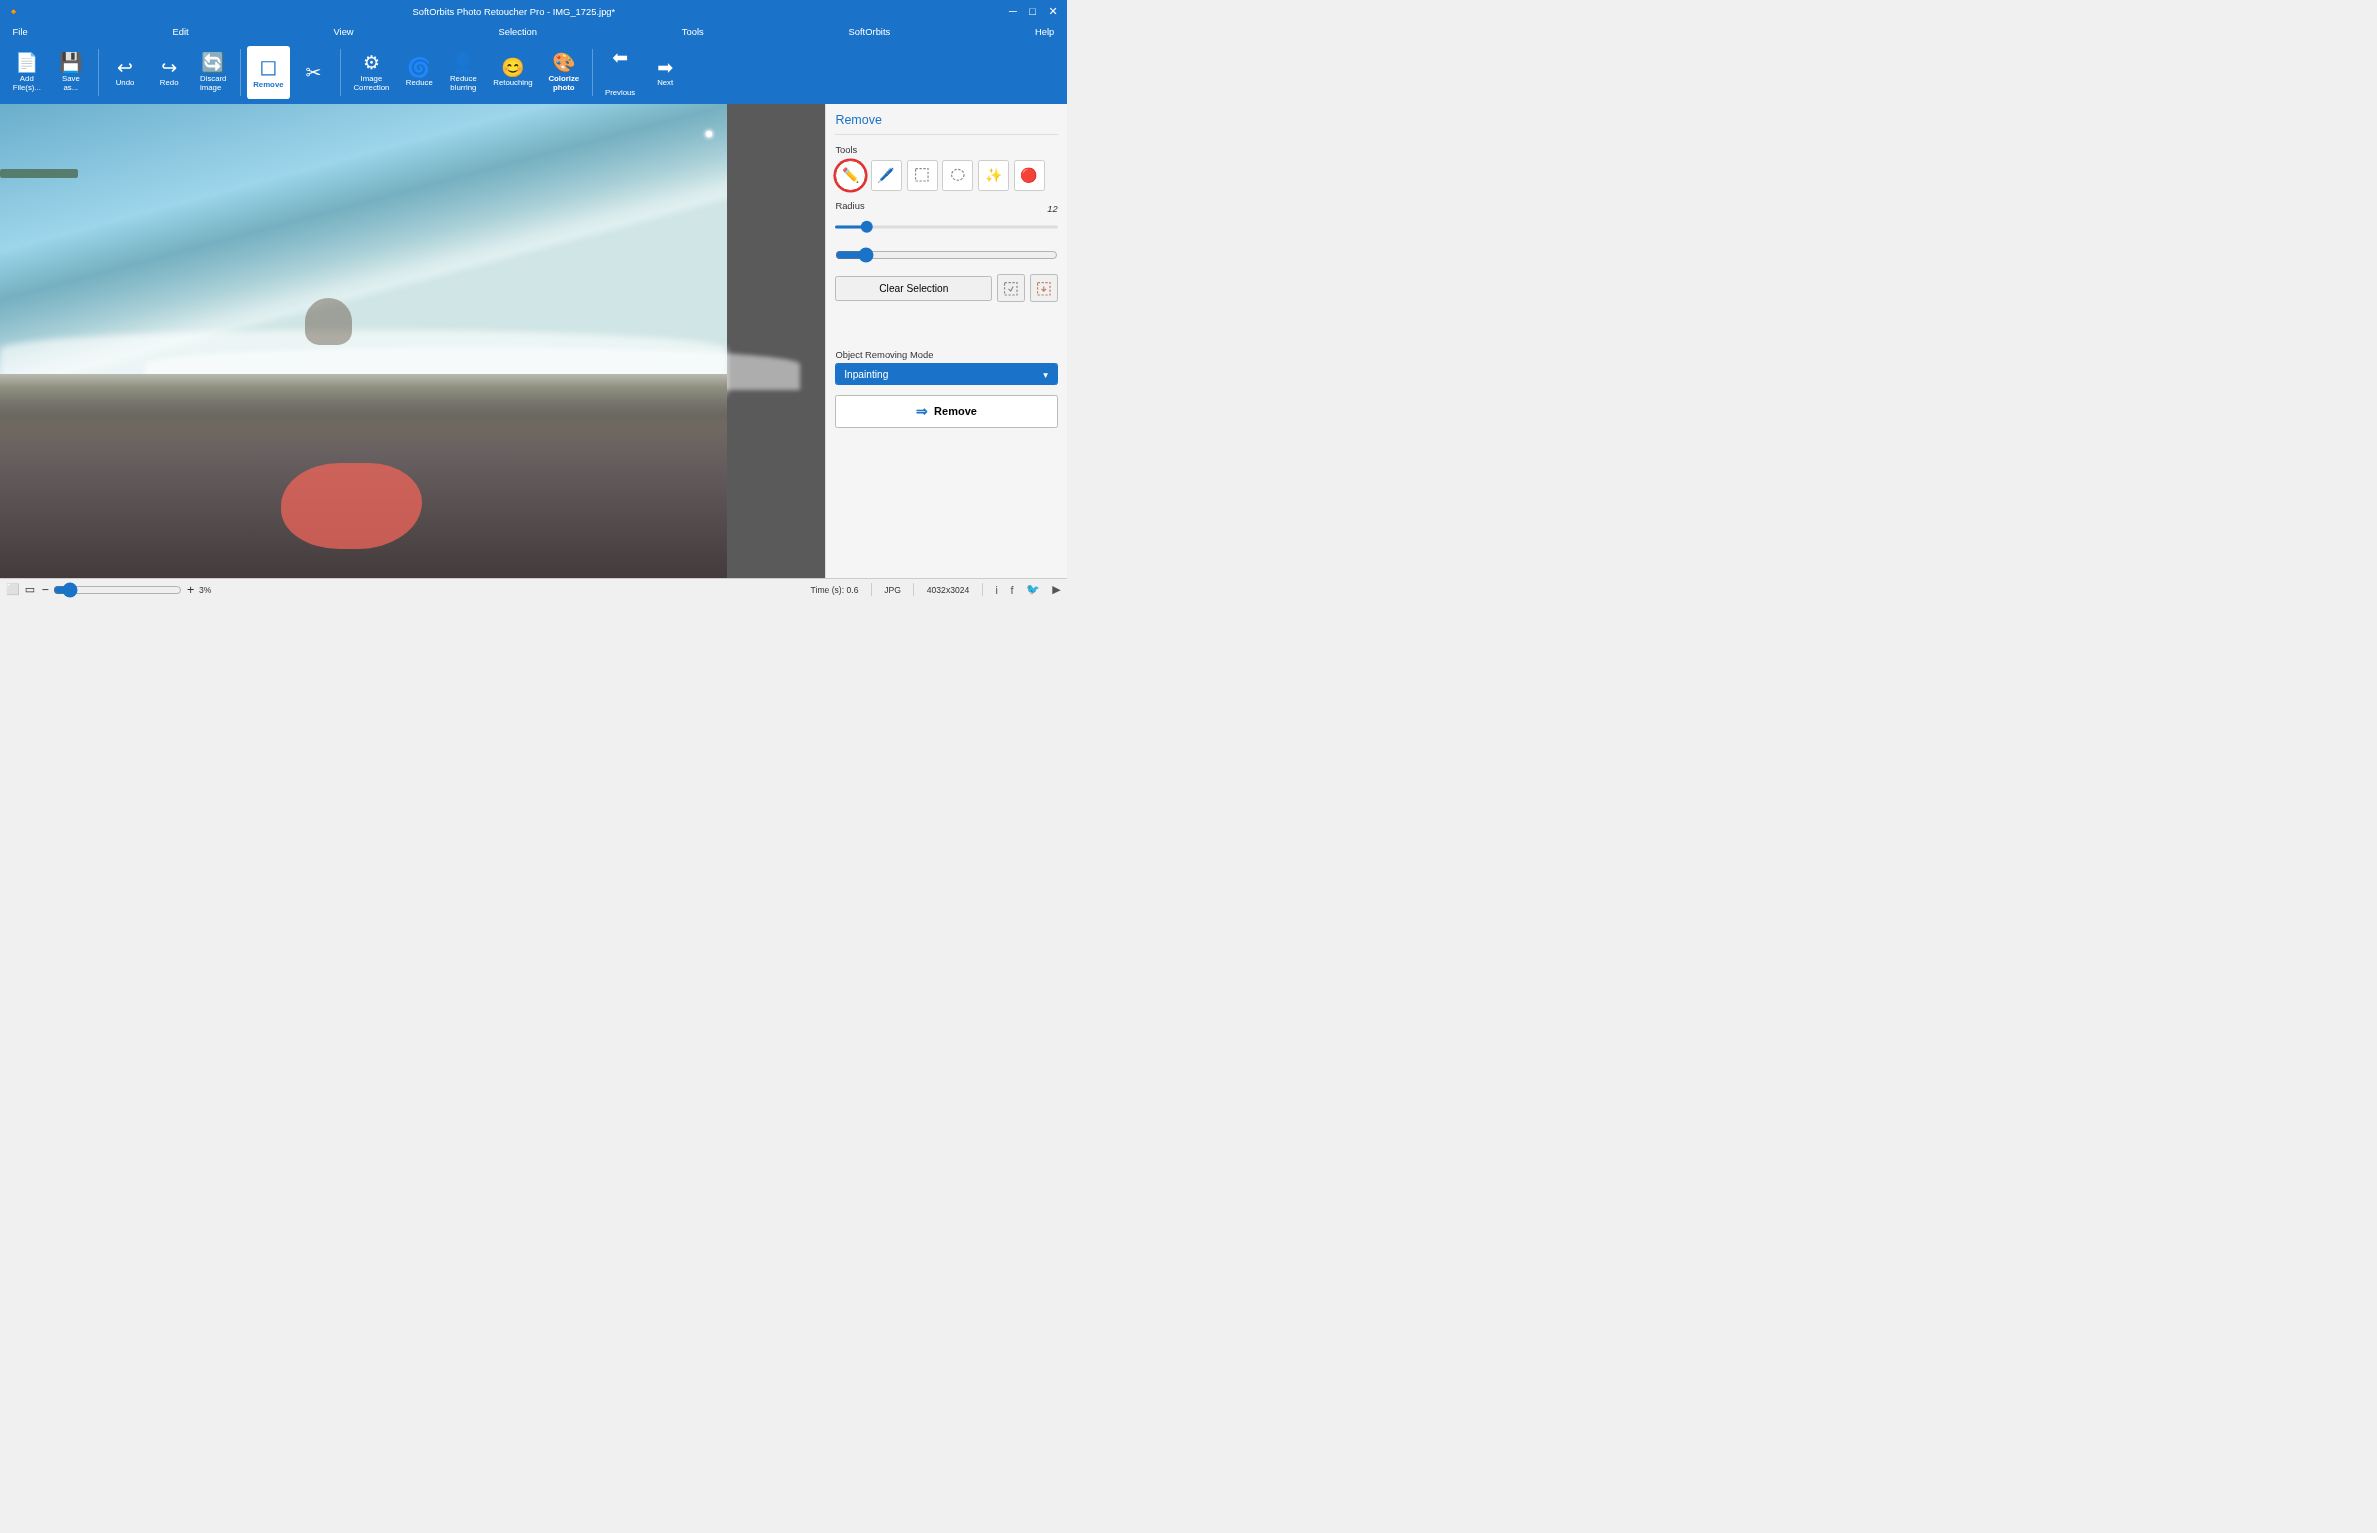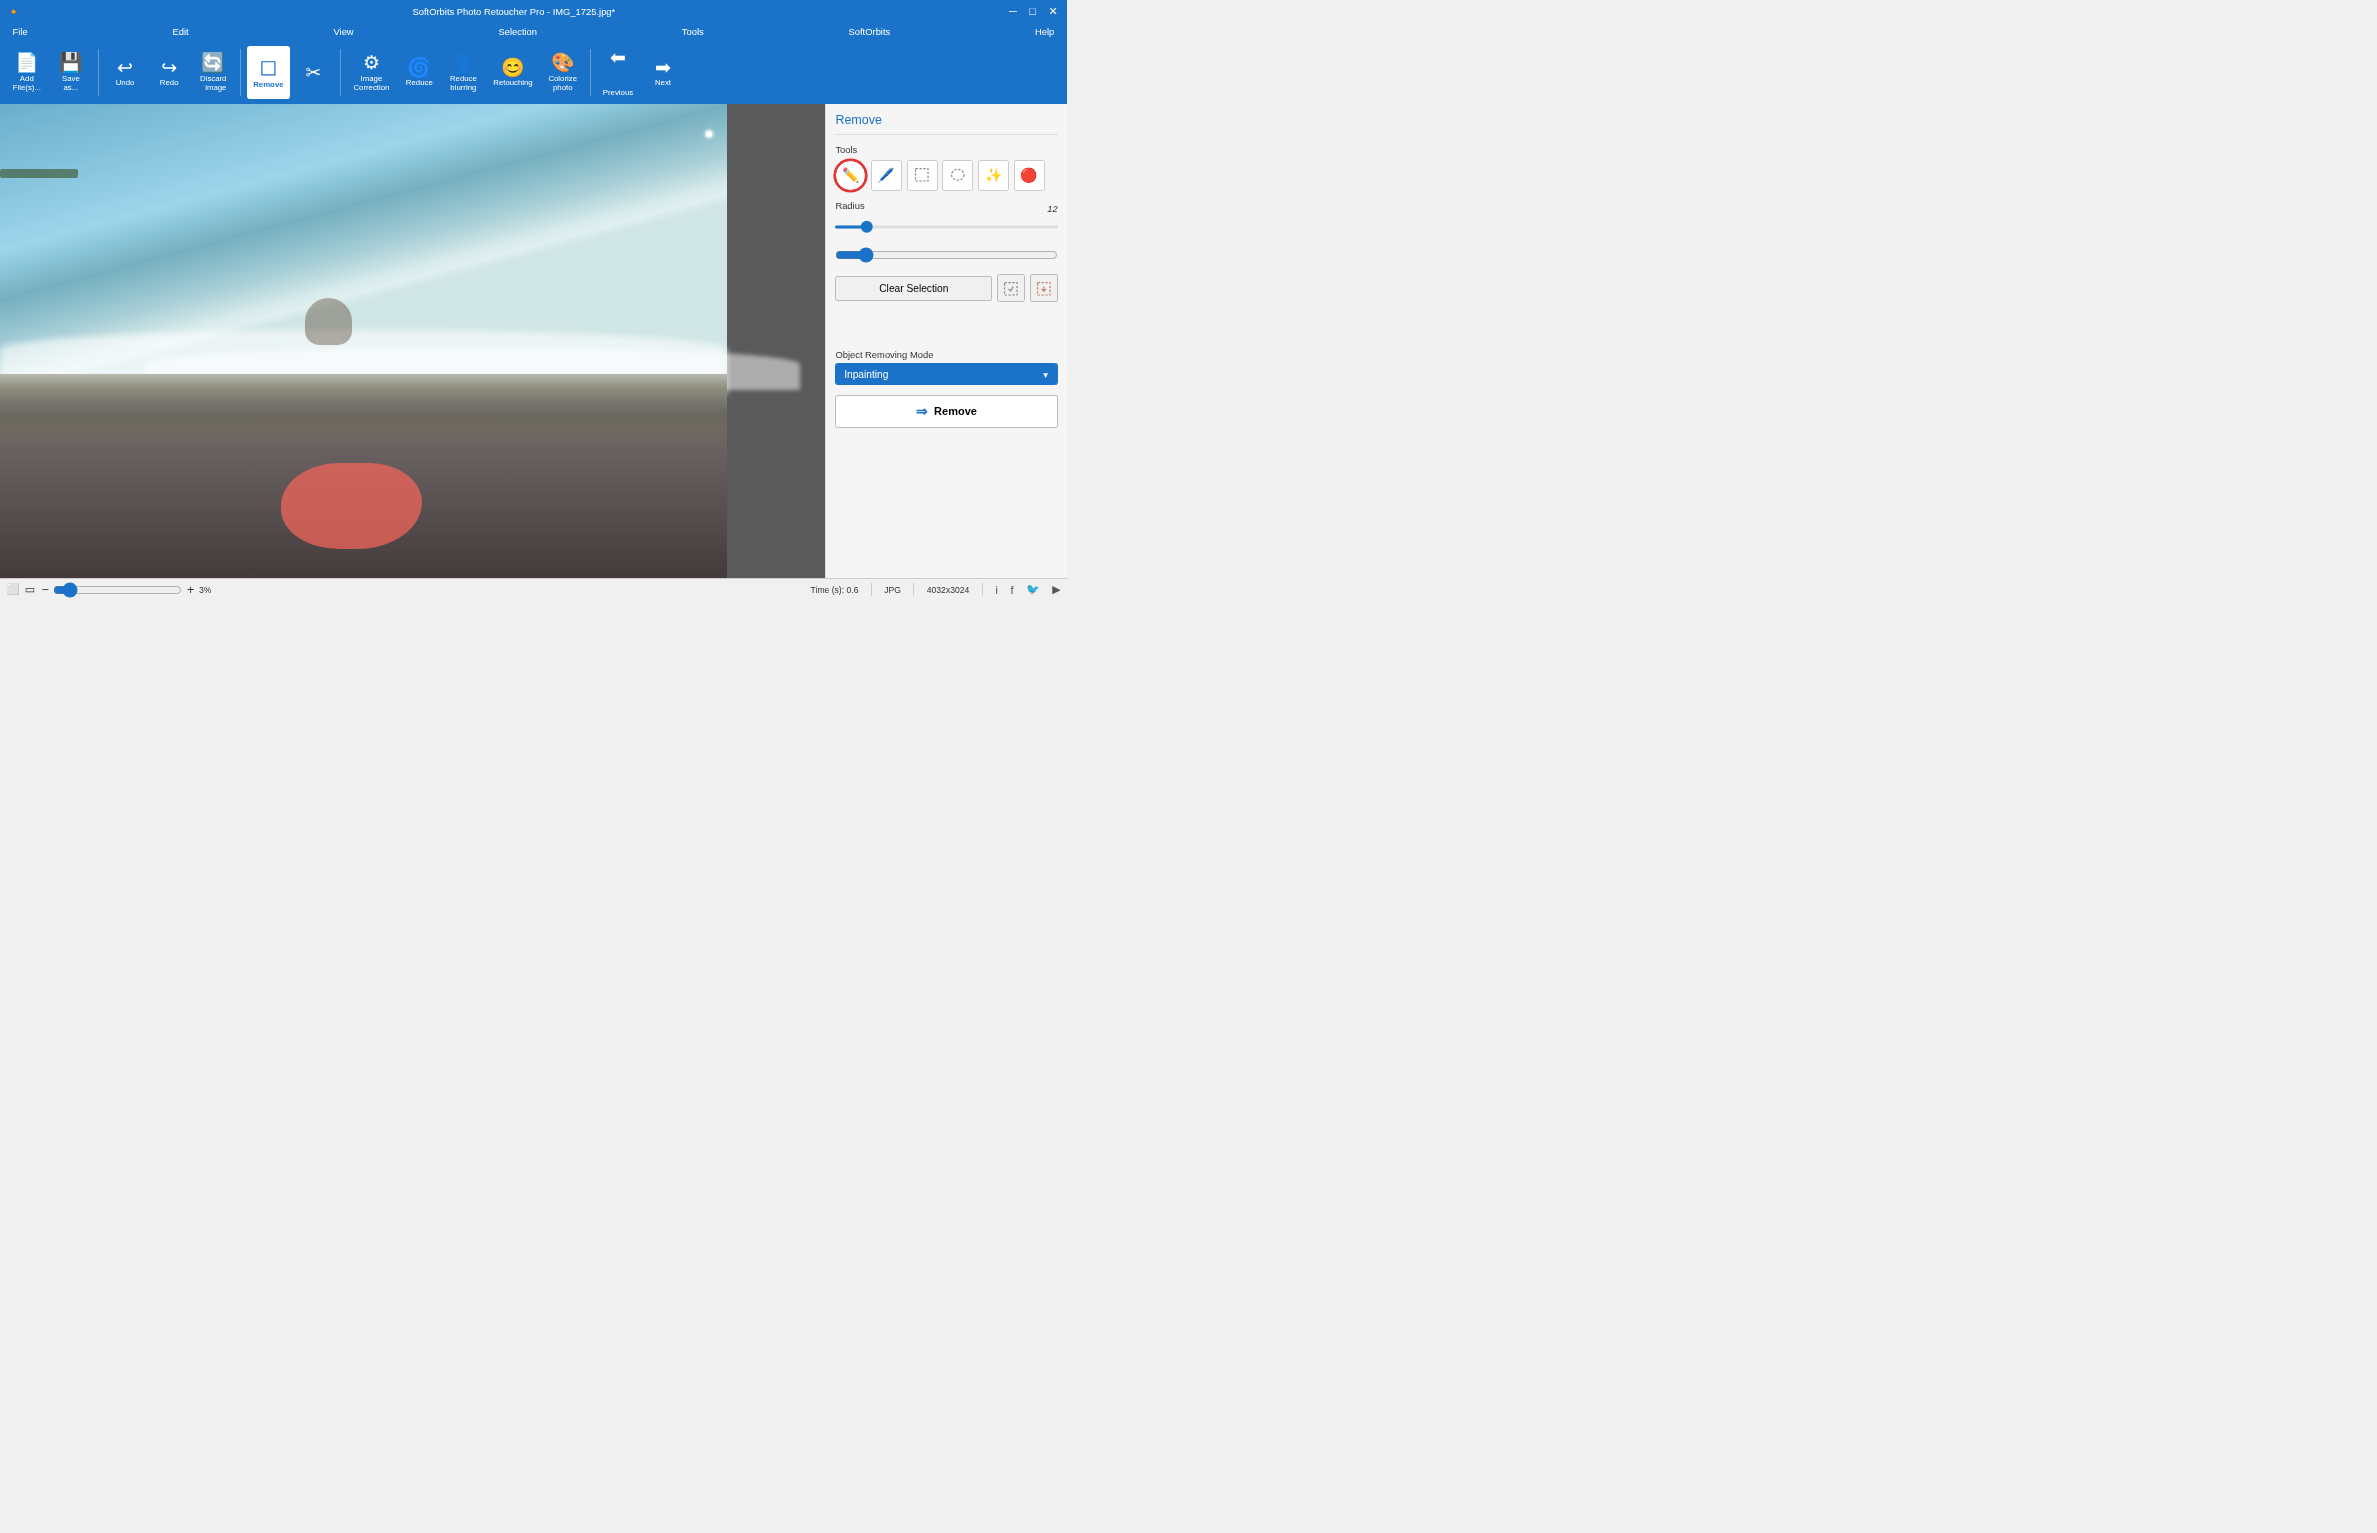--- a/index.html
+++ b/index.html
@@ -438,21 +438,21 @@
   <div class="toolbar-btn">
     <span class="icon">↩</span>
     <span style="font-size:7.8px;">Undo</span>
   </div>
   <div class="toolbar-btn">
     <span class="icon">↪</span>
     <span style="font-size:7.8px;">Redo</span>
   </div>
   <div class="toolbar-btn">
     <span class="icon">🔄</span>
-    <span style="font-size:7.8px; white-space:pre-line; text-align:right;">Discard
+    <span style="font-size:7.8px; white-space:pre-line; text-align:left;">Discard
 image</span>
   </div>
   <div class="toolbar-separator"></div>
   <div class="toolbar-btn active">
     <span class="icon" style="font-size:22px; color:#1a73c8;">◻</span>
     <span style="font-size:7.8px; color:#1a73c8; font-weight:bold;">Remove</span>
   </div>
   <div class="toolbar-btn">
     <span class="icon">✂</span>
   </div>
@@ -470,21 +470,21 @@
     <span class="icon">👤</span>
     <span style="font-size:7.8px; white-space:pre-line; text-align:center;">Reduce
 blurring</span>
   </div>
   <div class="toolbar-btn">
     <span class="icon">😊</span>
     <span style="font-size:7.8px;">Retouching</span>
   </div>
   <div class="toolbar-btn">
     <span class="icon">🎨</span>
-    <span style="font-size:7.8px; white-space:pre-line; text-align:center;">Colorize
+    <span style="font-size:7.8px; white-space:pre-line; text-align:center;font-weight:bold;">Colorize
 photo</span>
   </div>
   <div class="toolbar-separator"></div>
   <div class="toolbar-btn">
     <span class="icon">⬅</span>
     <span style="font-size:7.8px;margin-top:20px;">Previous</span>
   </div>
   <div class="toolbar-btn">
     <span class="icon">➡</span>
     <span style="font-size:7.8px;">Next</span>

